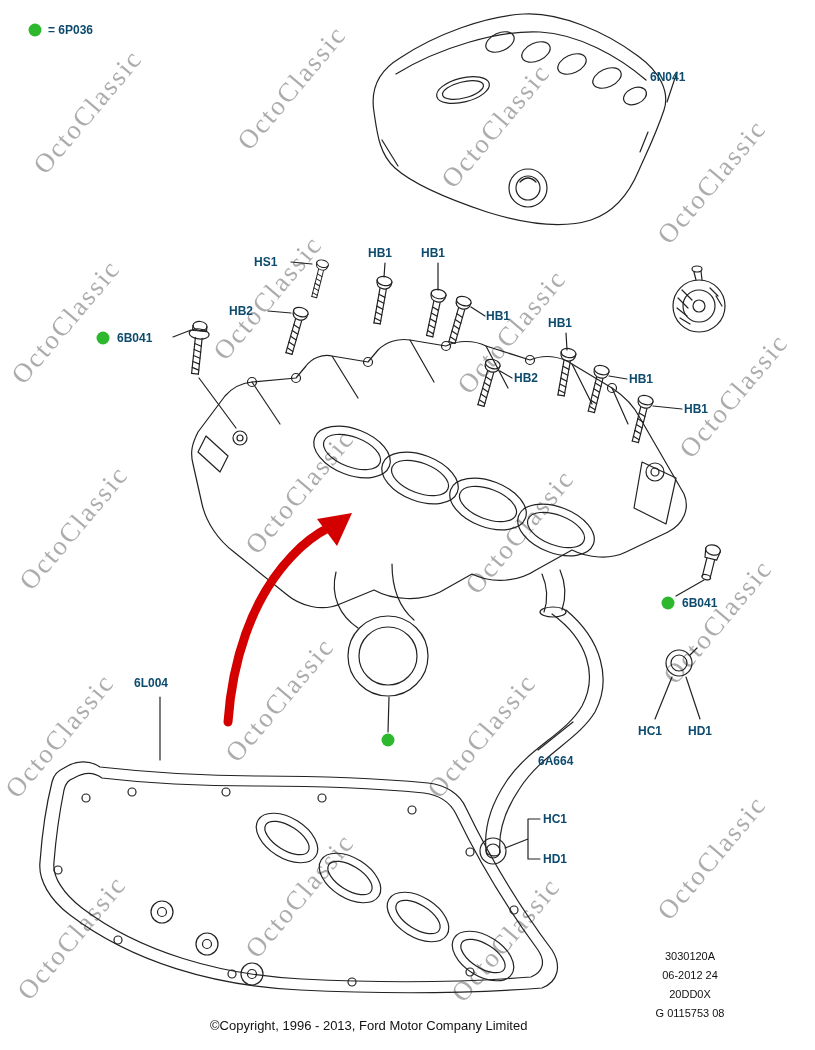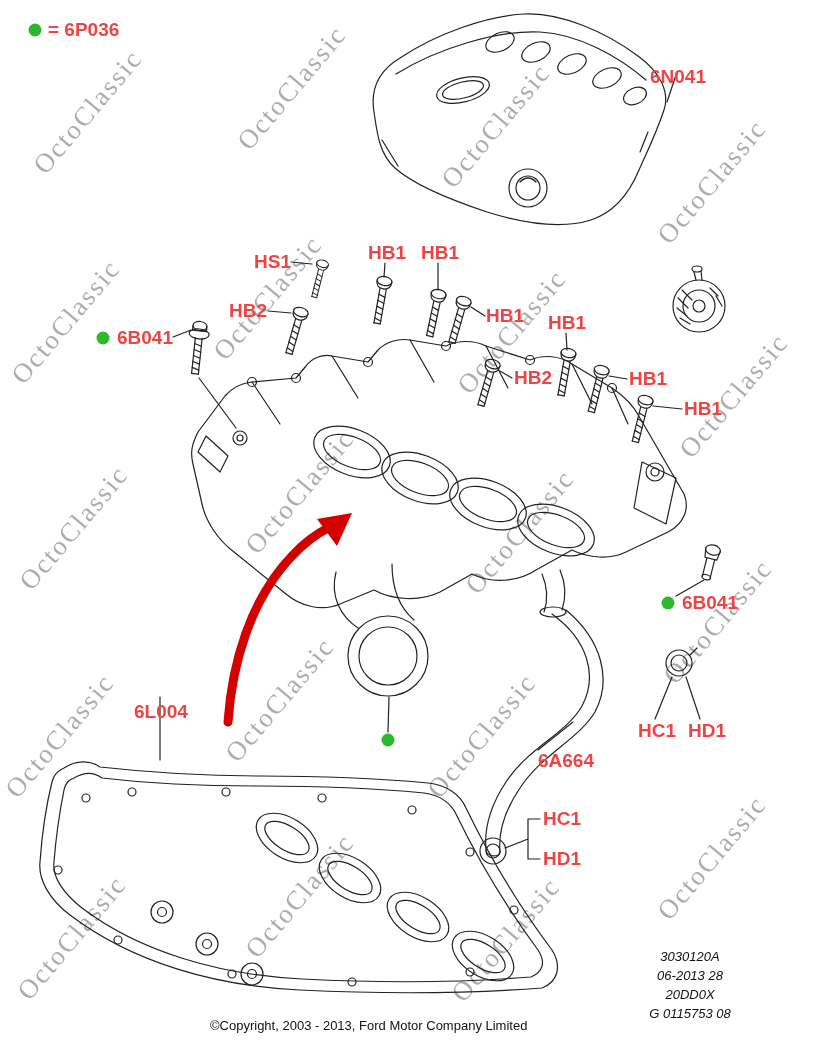--- a/index.html
+++ b/index.html
@@ -10,35 +10,35 @@
   .art { position:absolute; left:0; top:0; }
   .wm {
     position:absolute; white-space:nowrap;
     transform:translate(-50%,-50%) rotate(-50deg);
     font-family:"Liberation Serif", serif;
     font-size:27px; letter-spacing:2px;
     color:rgba(95,95,95,0.52);
     pointer-events:none;
   }
   .lbl {
-    position:absolute; font-weight:bold; font-size:19px;
-    color:#ef4444; white-space:nowrap; line-height:18px;
+    position:absolute; font-weight:bold; font-size:12px;
+    color:#0c4a6e; white-space:nowrap; line-height:18px;
   }
   .dot {
     position:absolute; width:13px; height:13px; border-radius:50%;
     background:#2eb82e; transform:translate(-50%,-50%);
   }
   .redbox {
     position:absolute; left:656px; top:228px; width:80px; height:112px;
     border:5px solid #d40000;
   }
   .redbox .lbl { position:absolute; left:50%; top:3px; transform:translateX(-50%); }
   .plate {
     position:absolute; left:630px; top:947px; width:120px;
-    text-align:center; font-size:13px; line-height:19px; color:#111;font-style:italic;
+    text-align:center; font-size:11px; line-height:19px; color:#111;
   }
   .copyright {
     position:absolute; left:210px; top:1018px; font-size:13px; color:#111;
   }
 </style>
 </head>
 <body>
 
 <div class="page">
 
@@ -243,29 +243,29 @@
   <div class="lbl" style="left:368px;top:244px">HB1</div>
   <div class="lbl" style="left:421px;top:244px">HB1</div>
   <div class="lbl" style="left:229px;top:302px">HB2</div>
   <div class="lbl" style="left:117px;top:329px">6B041</div>
   <div class="lbl" style="left:486px;top:307px">HB1</div>
   <div class="lbl" style="left:548px;top:314px">HB1</div>
   <div class="lbl" style="left:514px;top:369px">HB2</div>
   <div class="lbl" style="left:629px;top:370px">HB1</div>
   <div class="lbl" style="left:684px;top:400px">HB1</div>
   <div class="lbl" style="left:682px;top:594px">6B041</div>
-  <div class="lbl" style="left:134px;top:703px">6L004</div>
+  <div class="lbl" style="left:134px;top:674px">6L004</div>
   <div class="lbl" style="left:538px;top:752px">6A664</div>
   <div class="lbl" style="left:638px;top:722px">HC1</div>
   <div class="lbl" style="left:688px;top:722px">HD1</div>
   <div class="lbl" style="left:543px;top:810px">HC1</div>
   <div class="lbl" style="left:543px;top:850px">HD1</div>
 
   <div class="plate">
     <div>3030120A</div>
-    <div>06-2013 28</div>
+    <div>06-2012 24</div>
     <div>20DD0X</div>
     <div>G 0115753 08</div>
   </div>
 
-  <div class="copyright">©Copyright, 2003 - 2013, Ford Motor Company Limited</div>
+  <div class="copyright">©Copyright, 1996 - 2013, Ford Motor Company Limited</div>
 
 </div>
 
 </body></html>

